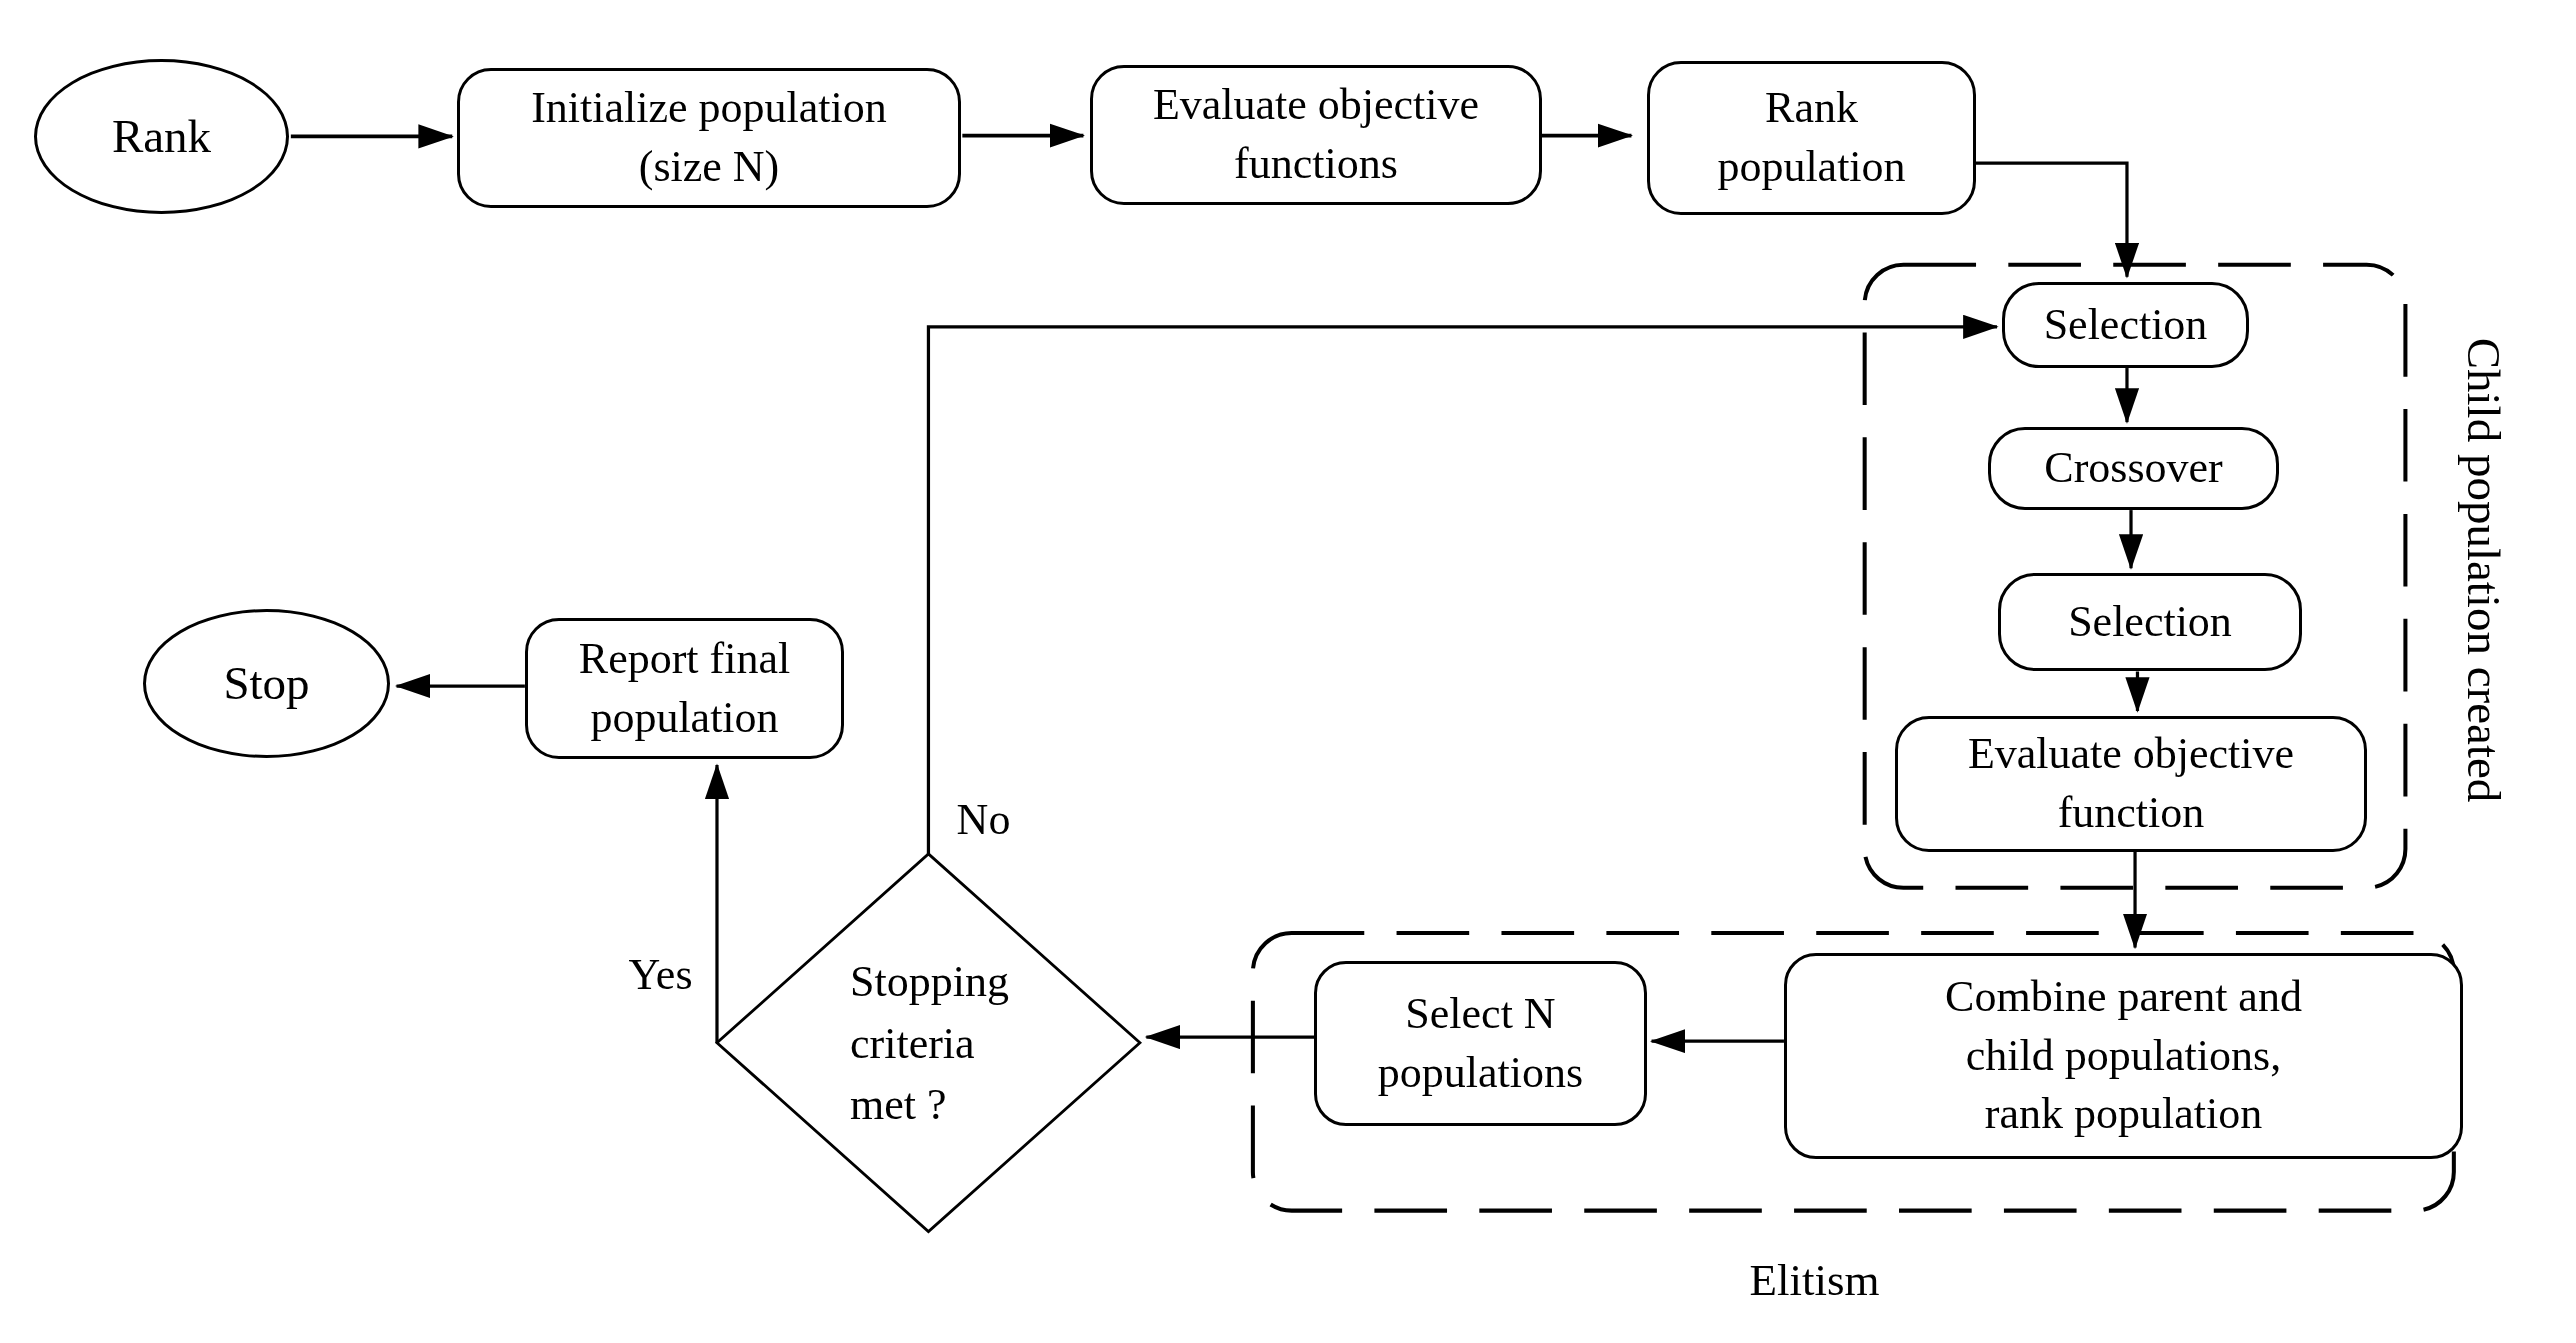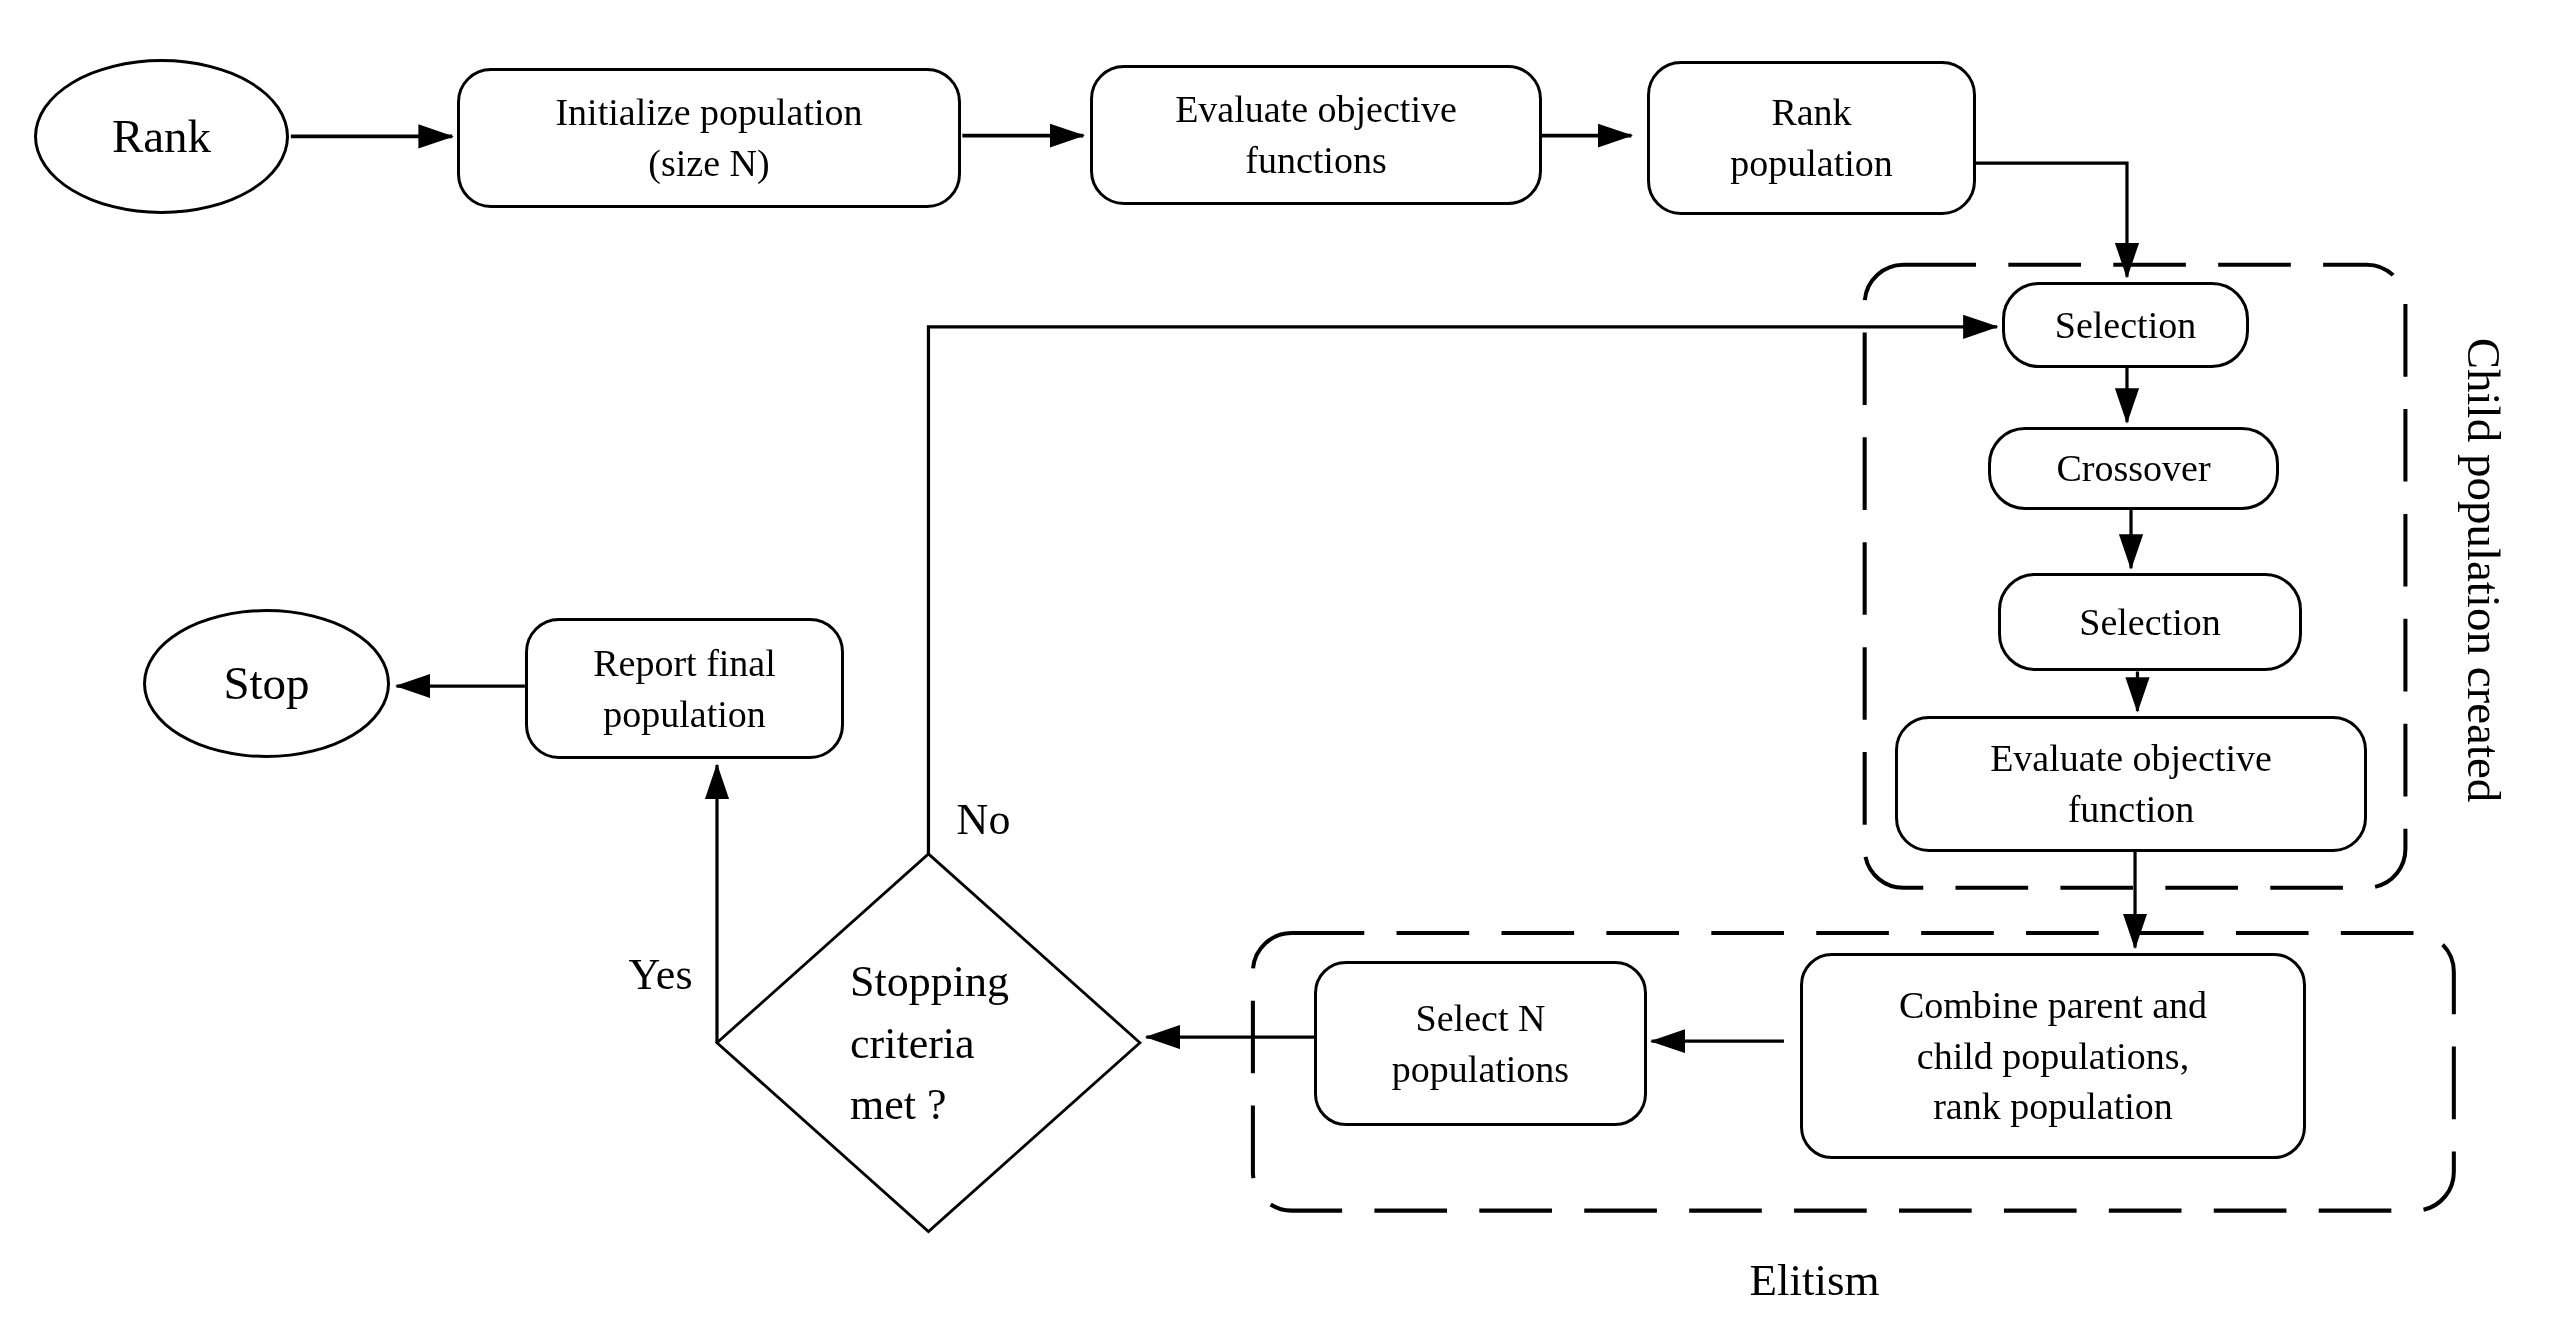--- a/index.html
+++ b/index.html
@@ -12,21 +12,21 @@
     overflow:hidden;
   }
   #edges{position:absolute;left:0;top:0;}
   .node{
     position:absolute;
     display:flex;align-items:center;justify-content:center;
     text-align:center;
     border:3.6px solid #000;
     background:#ffffff;
     border-radius:34px;
-    font-size:38px;line-height:1.33;
+    font-size:44px;line-height:1.33;
     box-sizing:border-box;
     padding:3.2px 8px;
   }
   .ellipse{border-radius:50%;font-size:47px;}
   .pill{border-radius:37px;}
   .bigr{border-radius:32px;}
   .floatlbl{
     position:absolute;
     font-size:44px;line-height:1.1;
     text-align:center;
@@ -117,21 +117,21 @@
     <span>Selection</span>
   </div>
 
   <div class="node" style="left:1895px;top:716px;width:472px;height:136px;border-width:3.2px;">
     <div>
       <span>Evaluate objective</span><br>
       <span>function</span>
     </div>
   </div>
 
-  <div class="node bigr" style="left:1784px;top:953px;width:506px;height:206px;border-width:3.2px;margin-left:16px;">
+  <div class="node bigr" style="left:1784px;top:953px;width:679px;height:206px;border-width:3.2px;">
     <div>
       <span>Combine parent and</span><br>
       <span>child populations,</span><br>
       <span>rank population</span>
     </div>
   </div>
 
   <div class="node bigr" style="left:1314px;top:961px;width:333px;height:165px;border-width:3.2px;">
     <div>
       <span>Select N</span><br>

